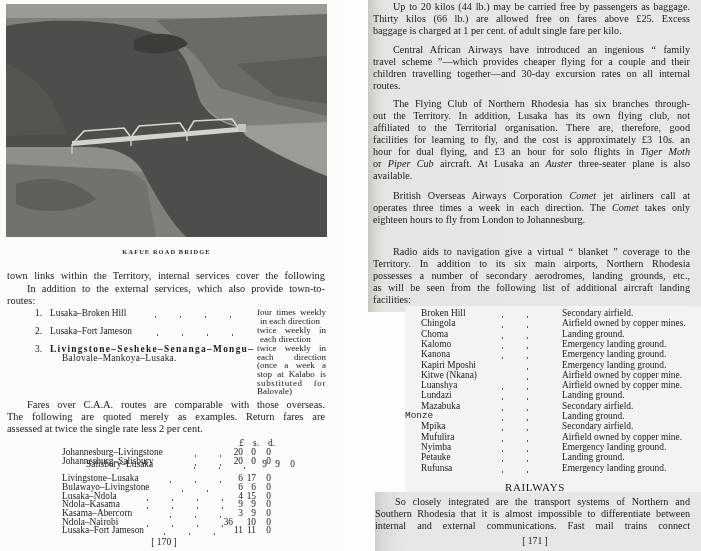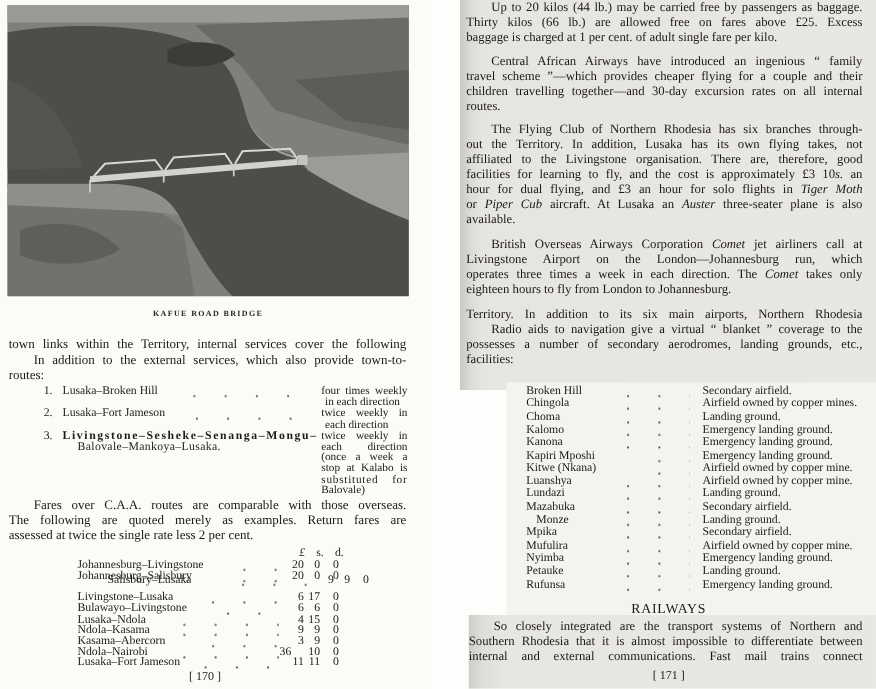--- a/index.html
+++ b/index.html
@@ -195,39 +195,39 @@
 
 <div class="abs para rp" style="left:373px;top:44px;width:317px;">
   <div class="ln first">Central African Airways have introduced an ingenious “ family</div>
   <div class="ln">travel scheme ”—which provides cheaper flying for a couple and their</div>
   <div class="ln">children travelling together—and 30-day excursion rates on all internal</div>
   <div class="ln last">routes.</div>
 </div>
 
 <div class="abs para rp" style="left:373px;top:98px;width:317px;">
   <div class="ln first">The Flying Club of Northern Rhodesia has six branches through-</div>
-  <div class="ln">out the Territory.  In addition, Lusaka has its own flying takes, not</div>
-  <div class="ln">affiliated to the Livingstone organisation.  There are, therefore, good</div>
+  <div class="ln">out the Territory.  In addition, Lusaka has its own flying club, not</div>
+  <div class="ln">affiliated to the Territorial organisation.  There are, therefore, good</div>
   <div class="ln"><span>facilities for learning to fly, and the cost is approximately £3 10</span><span class="it">s.</span><span> an</span></div>
   <div class="ln"><span>hour for dual flying, and £3 an hour for solo flights in </span><span class="it">Tiger Moth</span></div>
   <div class="ln"><span>or </span><span class="it">Piper Cub</span><span> aircraft.  At Lusaka an </span><span class="it">Auster</span><span> three-seater plane is also</span></div>
   <div class="ln last">available.</div>
 </div>
 
 <div class="abs para rp" style="left:373px;top:190px;width:317px;">
   <div class="ln first"><span>British Overseas Airways Corporation </span><span class="it">Comet</span><span> jet airliners call at</span></div>
-  <div class="ln">Livingstone Airport on the London—Johannesburg run, which</div>
   <div class="ln"><span>operates three times a week in each direction.  The </span><span class="it">Comet</span><span> takes only</span></div>
   <div class="ln last">eighteen hours to fly from London to Johannesburg.</div>
 </div>
 
 <div class="abs para rp" style="left:373px;top:246px;width:317px;">
+  <div class="ln first">Radio aids to navigation give a virtual “ blanket ” coverage to the</div>
   <div class="ln">Territory.  In addition to its six main airports, Northern Rhodesia</div>
-  <div class="ln first">Radio aids to navigation give a virtual “ blanket ” coverage to the</div>
   <div class="ln">possesses a number of secondary aerodromes, landing grounds, etc.,</div>
+  <div class="ln">as will be seen from the following list of additional aircraft landing</div>
   <div class="ln last">facilities:</div>
 </div>
 
 <div>
   <div class="abs" style="left:405px;top:308px;width:296px;height:10px;">
       <div class="abs sm" style="left:16px;top:0;">Broken Hill</div>
       <div class="abs leader" style="left:85px;top:0;width:62px;"></div>
       <div class="abs sm" style="left:157px;top:0;">Secondary airfield.</div>
     </div>
   <div class="abs" style="left:405px;top:318.3px;width:296px;height:10px;">
@@ -269,21 +269,21 @@
       <div class="abs sm" style="left:16px;top:0;">Lundazi</div>
       <div class="abs leader" style="left:85px;top:0;width:62px;"></div>
       <div class="abs sm" style="left:157px;top:0;">Landing ground.</div>
     </div>
   <div class="abs" style="left:405px;top:400.7px;width:296px;height:10px;">
       <div class="abs sm" style="left:16px;top:0;">Mazabuka</div>
       <div class="abs leader" style="left:85px;top:0;width:62px;"></div>
       <div class="abs sm" style="left:157px;top:0;">Secondary airfield.</div>
     </div>
   <div class="abs" style="left:405px;top:411px;width:296px;height:10px;">
-      <div class="abs sm" style="left:24px;top:0;">Monze</div>
+      <div class="abs sm" style="left:0;top:0;font-family:Liberation Mono, monospace;">Monze</div>
       <div class="abs leader" style="left:85px;top:0;width:62px;"></div>
       <div class="abs sm" style="left:157px;top:0;">Landing ground.</div>
     </div>
   <div class="abs" style="left:405px;top:421.3px;width:296px;height:10px;">
       <div class="abs sm" style="left:16px;top:0;">Mpika</div>
       <div class="abs leader" style="left:85px;top:0;width:62px;"></div>
       <div class="abs sm" style="left:157px;top:0;">Secondary airfield.</div>
     </div>
   <div class="abs" style="left:405px;top:431.6px;width:296px;height:10px;">
       <div class="abs sm" style="left:16px;top:0;">Mufulira</div>

